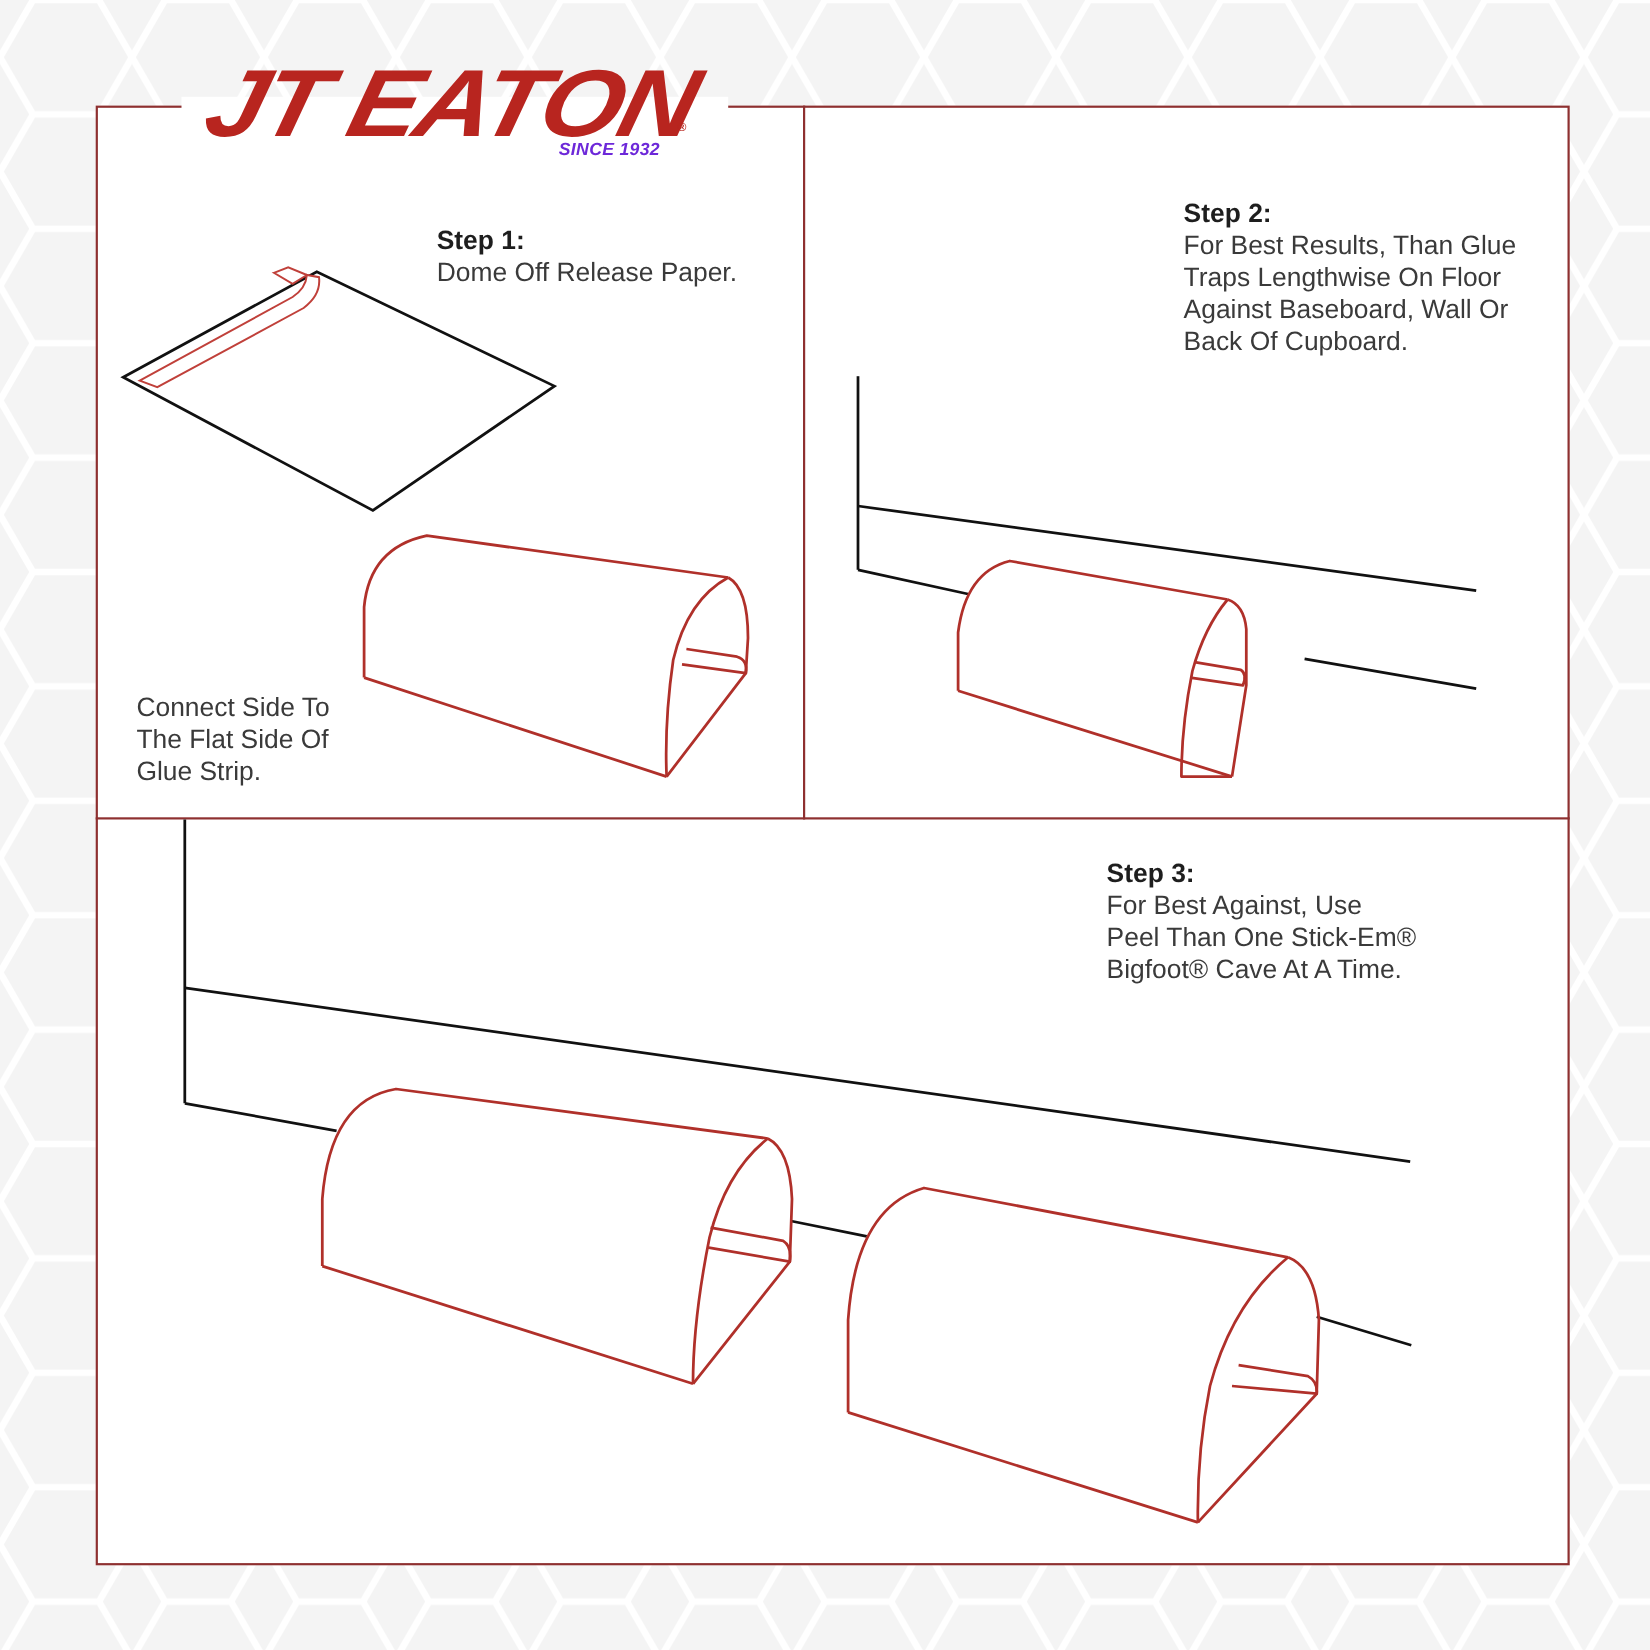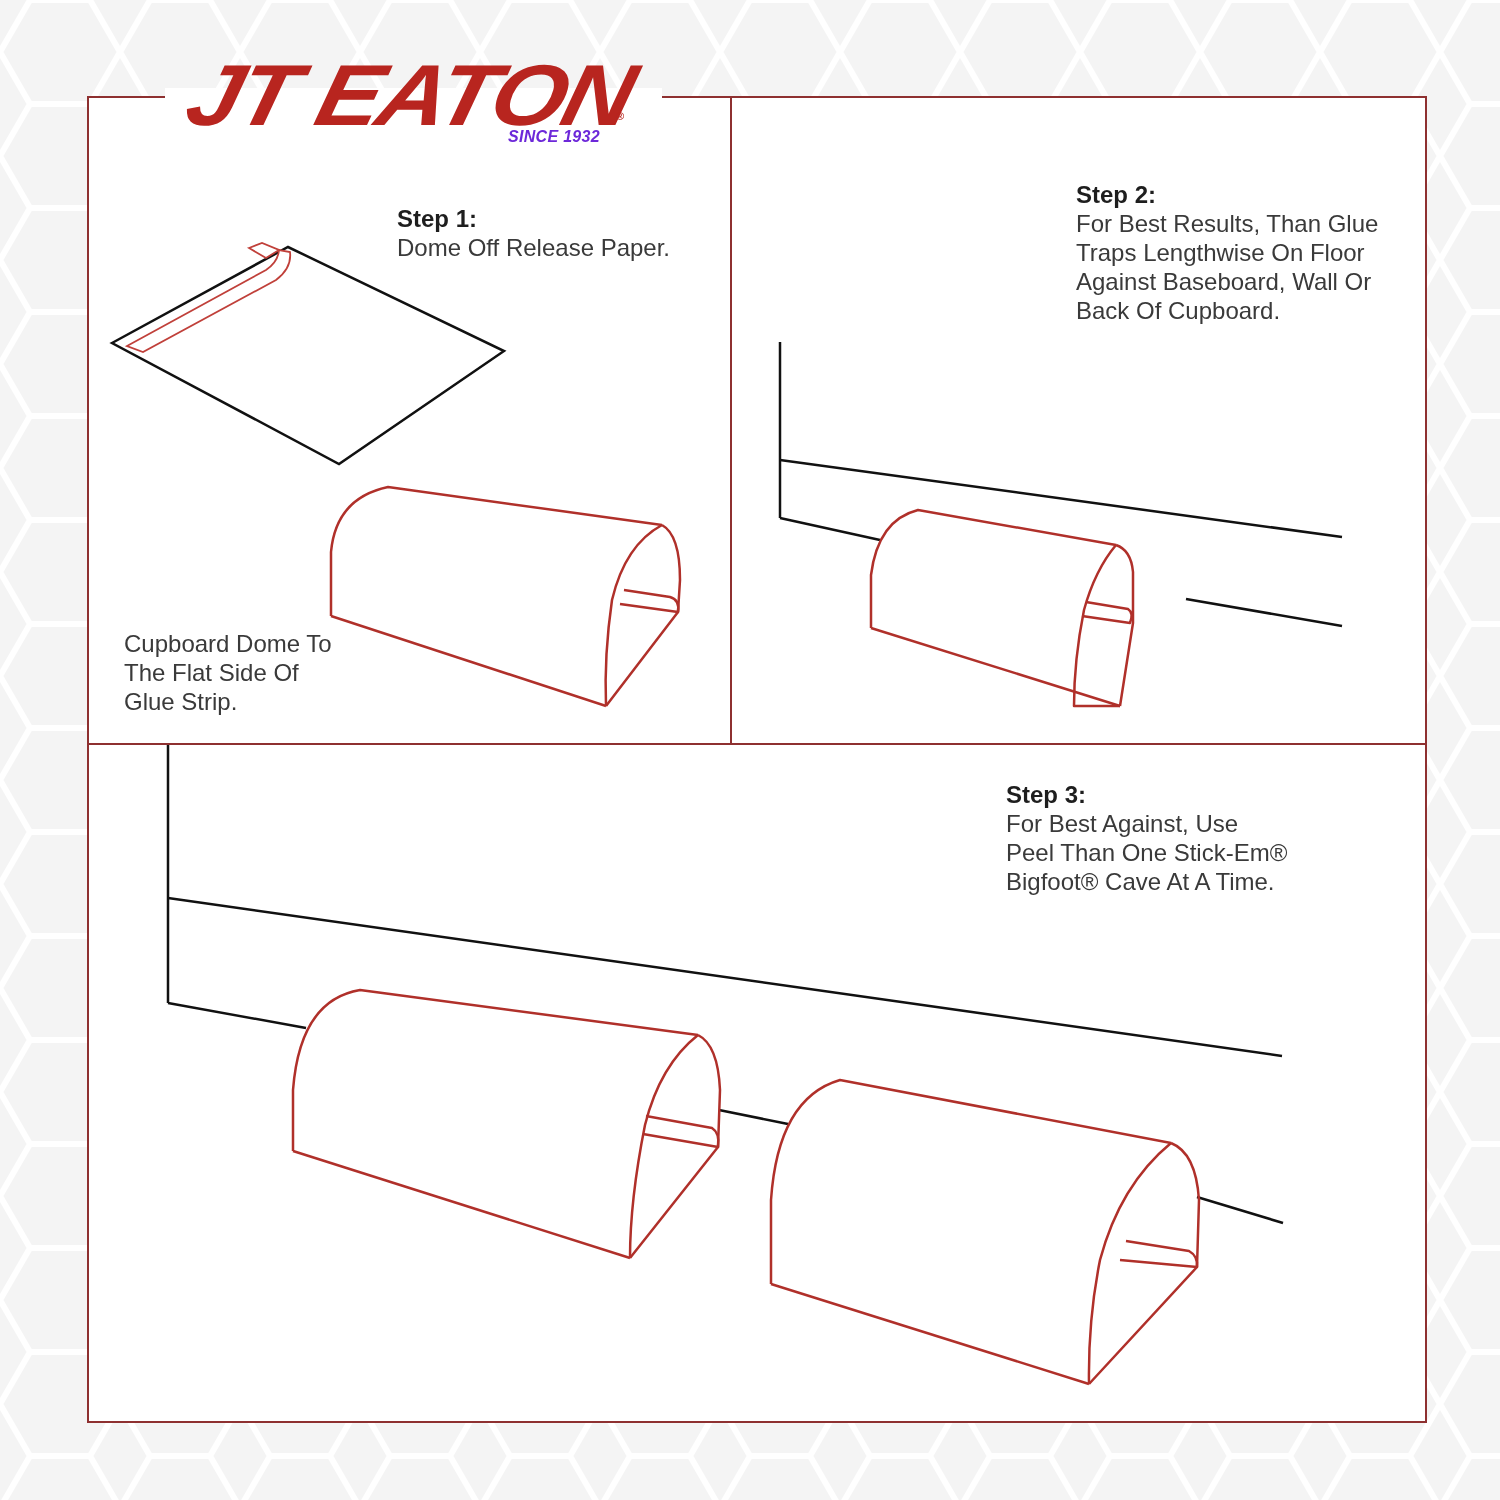--- a/index.html
+++ b/index.html
@@ -66,21 +66,21 @@
   <span class="logo-reg">®</span>
   <span class="logo-since">SINCE 1932</span>
 </div>
 
 <div class="step-text" style="left:397px; top:204px;">
   <span class="step-title">Step 1:</span>
   <span class="step-line">Dome Off Release Paper.</span>
 </div>
 
 <div class="step-text" style="left:124px; top:629px;">
-  <span class="step-line">Cupboard Dome To</span>
+  <span class="step-line">Connect Side To</span>
   <span class="step-line">The Flat Side Of</span>
   <span class="step-line">Glue Strip.</span>
 </div>
 
 <div class="step-text" style="left:1076px; top:180px;">
   <span class="step-title">Step 2:</span>
   <span class="step-line">For Best Results, Than Glue</span>
   <span class="step-line">Traps Lengthwise On Floor</span>
   <span class="step-line">Against Baseboard, Wall Or</span>
   <span class="step-line">Back Of Cupboard.</span>

